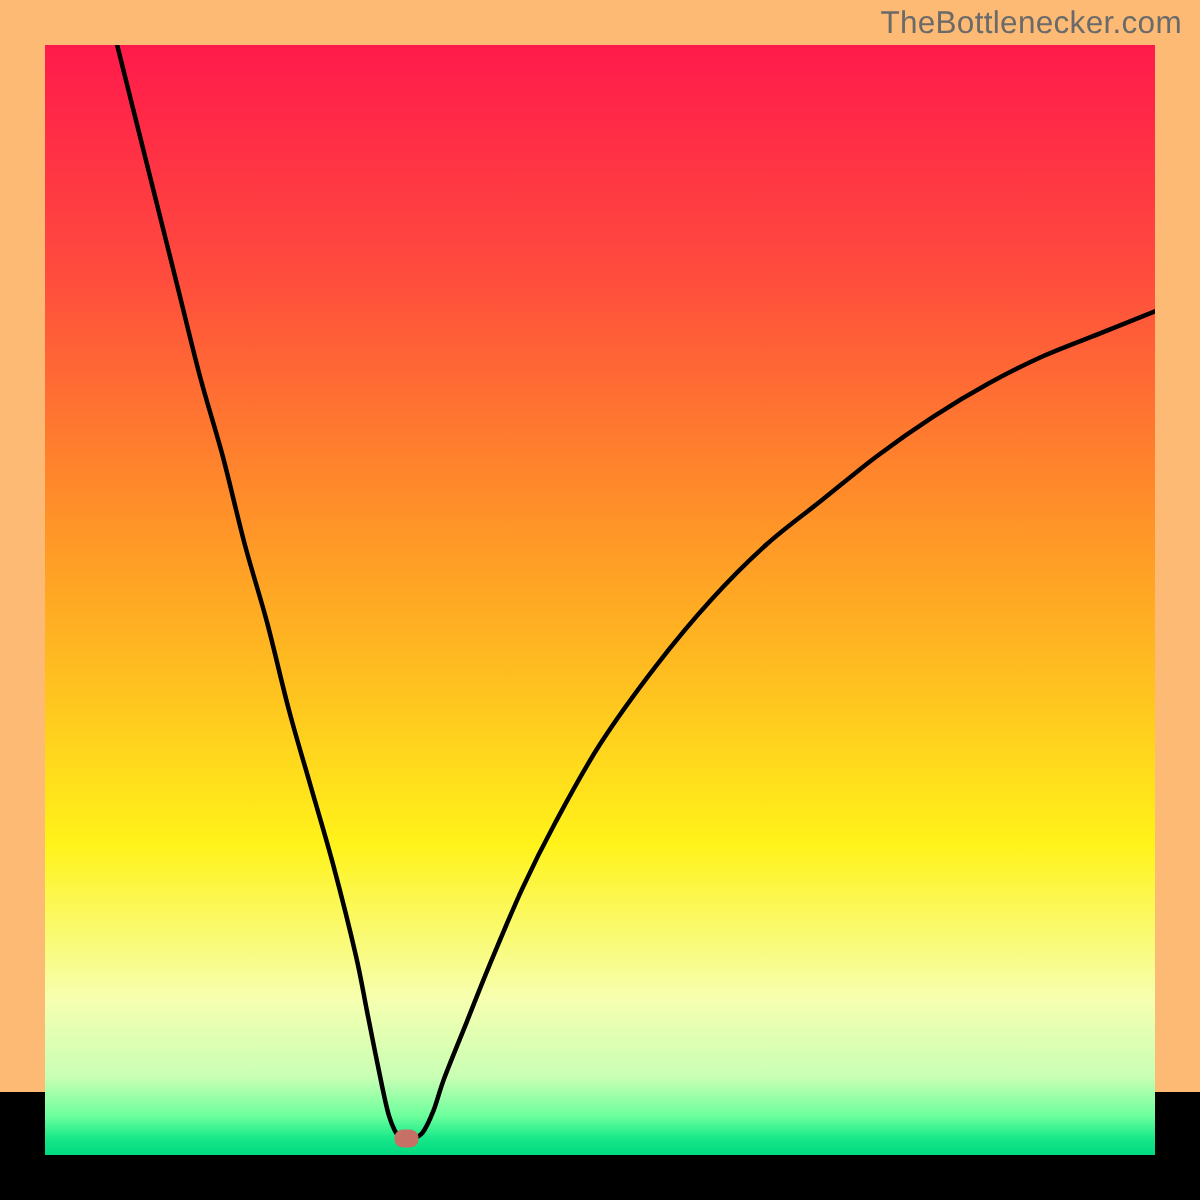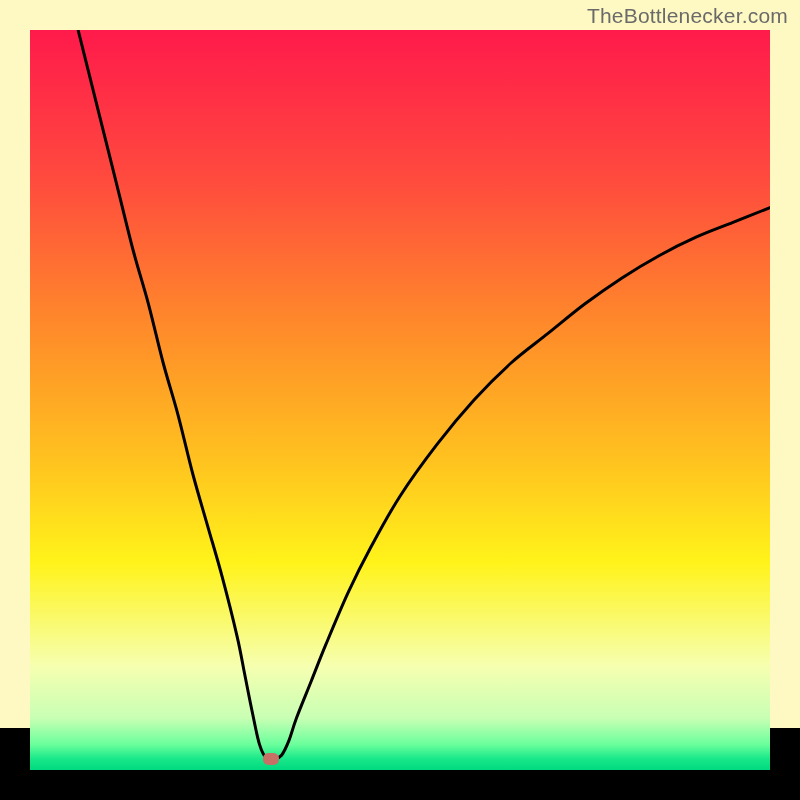--- a/index.html
+++ b/index.html
@@ -8,21 +8,21 @@
     width: 800px;
     height: 800px;
     background: #000;
     overflow: hidden;
     font-family: Arial, Helvetica, sans-serif;
   }
   .frame {
     position: absolute;
     left: 0; top: 0;
     width: 800px; height: 728px;
-    background: #fef9c3;
+    background: #fdba74;
   }
   .plot-wrap {
     position: absolute;
     left: 30px; top: 30px;
     width: 740px; height: 740px;
   }
   .gradient {
     position: absolute;
     left: 0; top: 0; width: 100%; height: 100%;
   }

